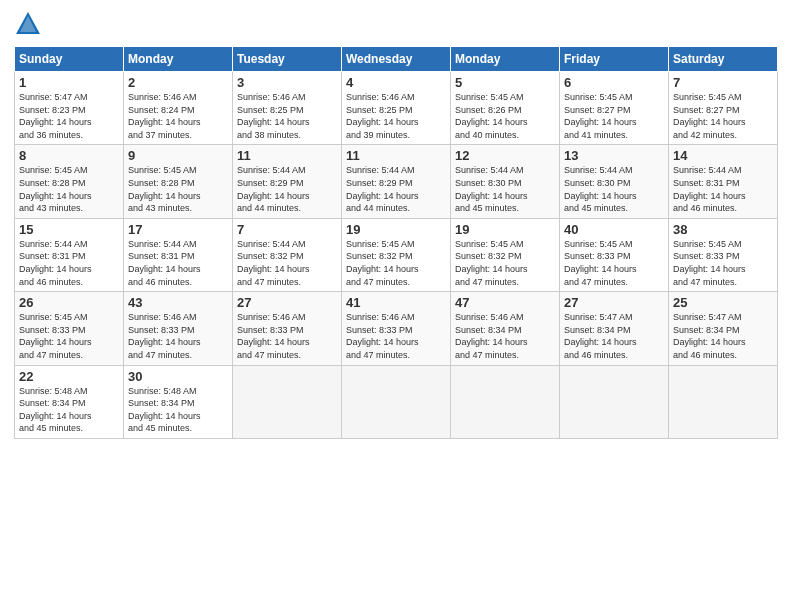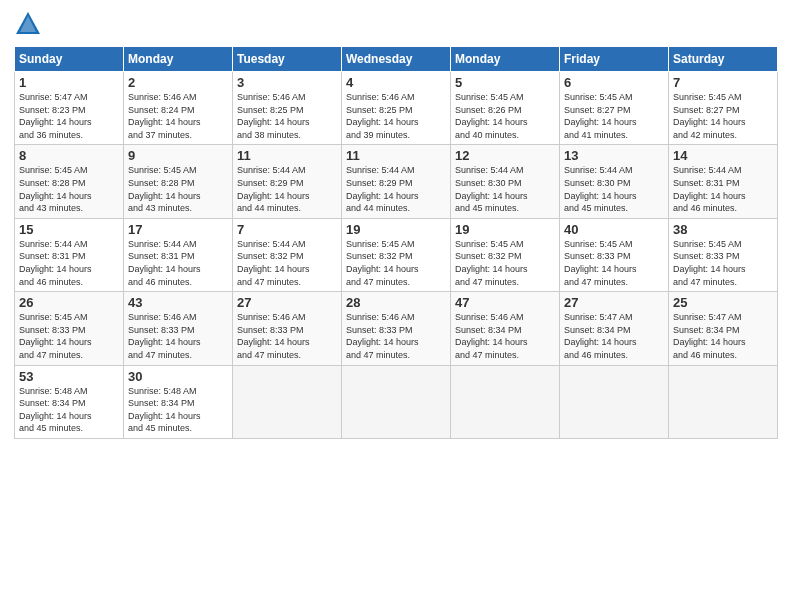--- a/index.html
+++ b/index.html
@@ -304,21 +304,21 @@
 and 47 minutes.</div>
           </td>
           <td>
             <span class="day-num">27</span>
             <div class="day-info" style="white-space: pre-line;">Sunrise: 5:46 AM
 Sunset: 8:33 PM
 Daylight: 14 hours
 and 47 minutes.</div>
           </td>
           <td>
-            <span class="day-num">28</span>
+            <span class="day-num">41</span>
             <div class="day-info" style="white-space: pre-line;">Sunrise: 5:46 AM
 Sunset: 8:33 PM
 Daylight: 14 hours
 and 47 minutes.</div>
           </td>
           <td>
             <span class="day-num">47</span>
             <div class="day-info" style="white-space: pre-line;">Sunrise: 5:46 AM
 Sunset: 8:34 PM
 Daylight: 14 hours
@@ -334,21 +334,21 @@
           <td>
             <span class="day-num">25</span>
             <div class="day-info" style="white-space: pre-line;">Sunrise: 5:47 AM
 Sunset: 8:34 PM
 Daylight: 14 hours
 and 46 minutes.</div>
           </td>
         </tr>
         <tr class="row-odd">
           <td>
-            <span class="day-num">53</span>
+            <span class="day-num">22</span>
             <div class="day-info" style="white-space: pre-line;">Sunrise: 5:48 AM
 Sunset: 8:34 PM
 Daylight: 14 hours
 and 45 minutes.</div>
           </td>
           <td>
             <span class="day-num">30</span>
             <div class="day-info" style="white-space: pre-line;">Sunrise: 5:48 AM
 Sunset: 8:34 PM
 Daylight: 14 hours

